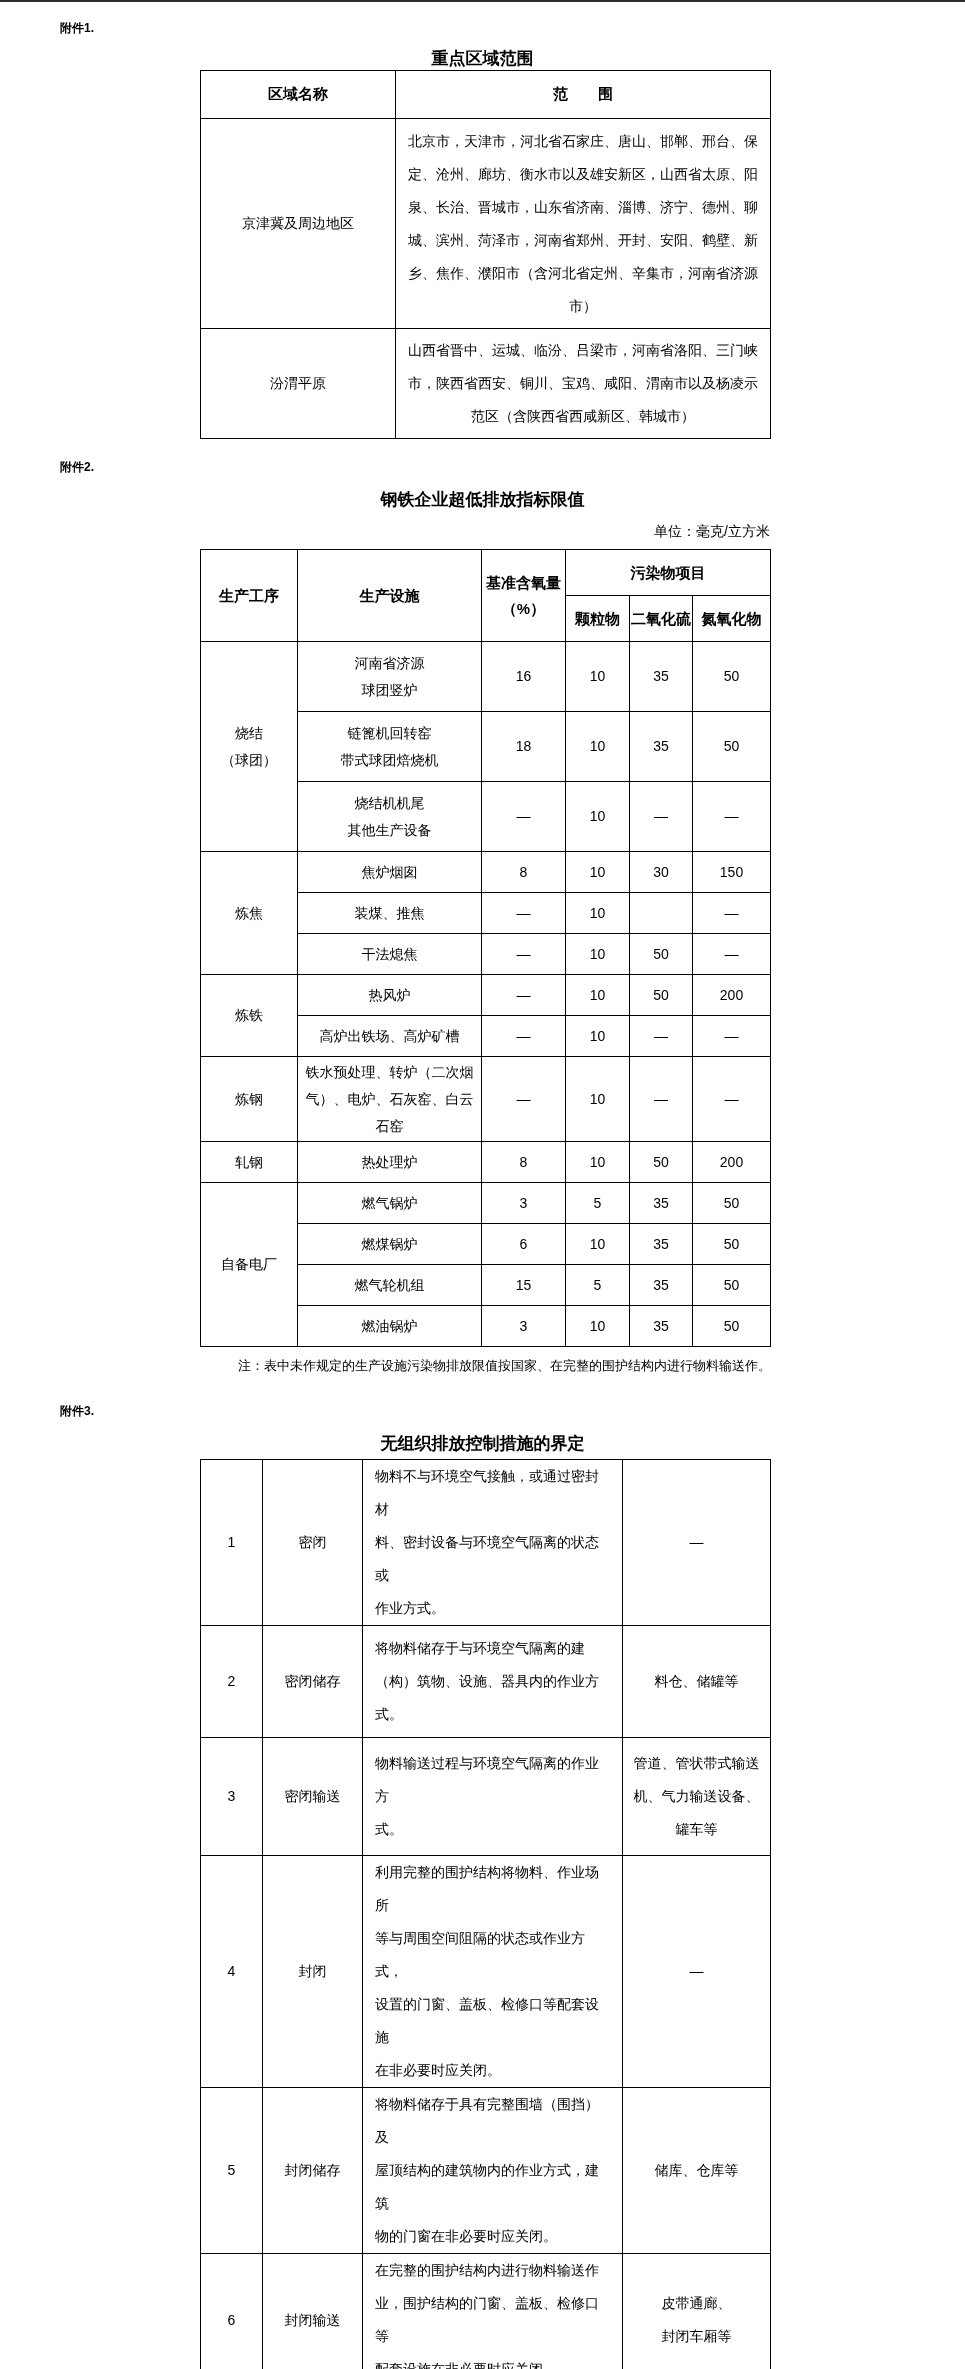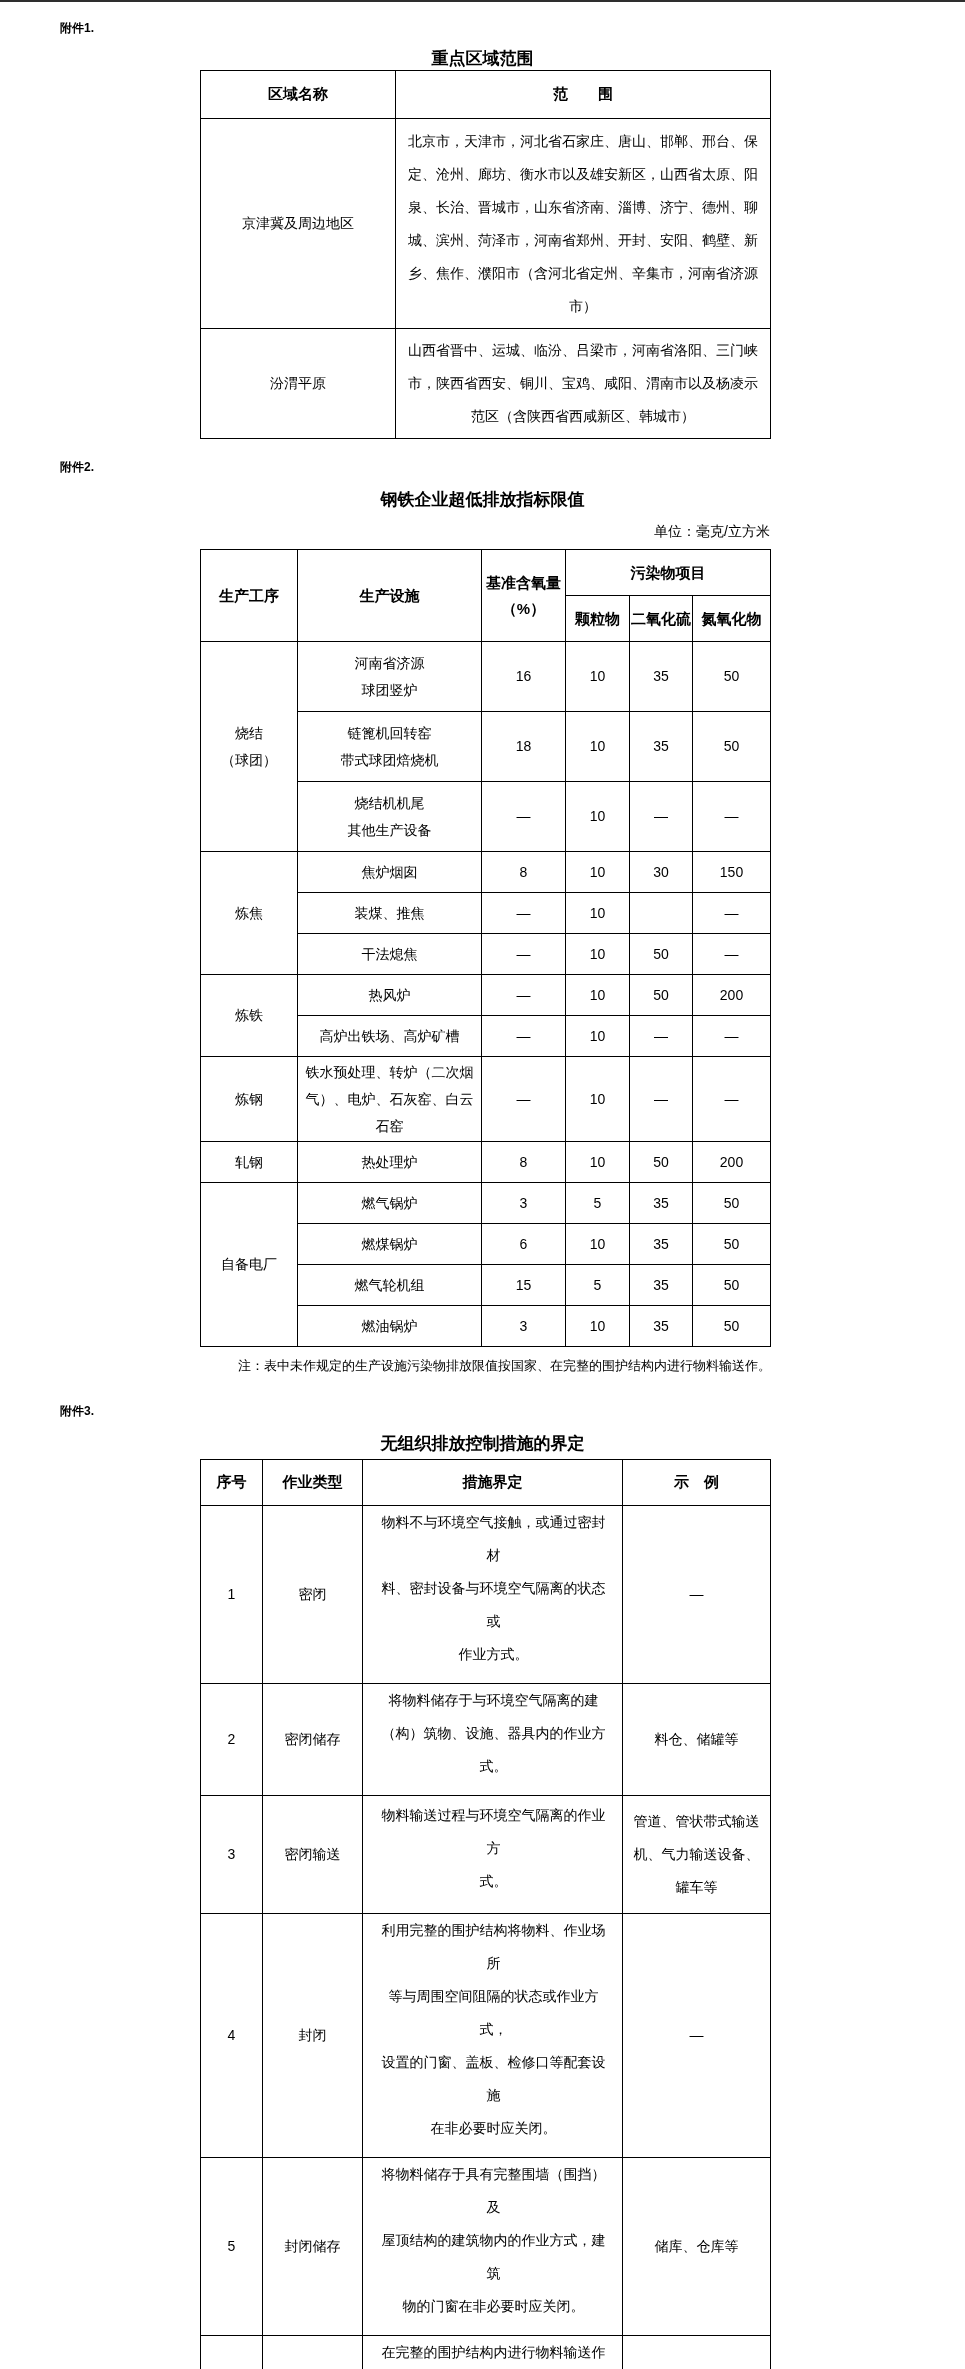--- a/index.html
+++ b/index.html
@@ -19,21 +19,21 @@
   th,td{border:1px solid #000;text-align:center;vertical-align:middle;
         font-size:14px;white-space:pre-line;padding:0;overflow:hidden}
   th{font-size:15px;font-weight:bold}
   .t1{}
   .t1 td{line-height:33px}
   .t2{margin-top:8px}
   .t2 td{line-height:27px}
   .t2 th{line-height:26px}
   .t3{margin-top:4px}
   .t3 td{line-height:33px}
-  td.ljust{text-align:center;padding:0 10px 12px 12px}
+  td.ljust{text-align:left;padding:0 10px 0 12px}
   .note{margin:10px 0 0 238px;font-size:13px}
 </style>
 </head>
 <body>
 
 <div class="topbar"></div>
 
 <div class="fj fj1">附件1.</div>
 <div class="doc-title title1">重点区域范围</div>
 
@@ -216,26 +216,20 @@
 <div class="doc-title title3">无组织排放控制措施的界定</div>
 
 <table class="t3">
   <colgroup>
     <col style="width:62px">
       <col style="width:100px">
       <col style="width:260px">
       <col style="width:148px">
   </colgroup>
   <tbody>
-      <tr style="height:46px">
-    <th>序号</th>
-    <th>作业类型</th>
-    <th>措施界定</th>
-    <th>示　例</th>
-  </tr>
   <tr style="height:112px">
     <td>1</td>
     <td>密闭</td>
     <td class="ljust">物料不与环境空气接触，或通过密封材
 料、密封设备与环境空气隔离的状态或
 作业方式。</td>
     <td>—</td>
   </tr>
   <tr style="height:112px">
     <td>2</td>

